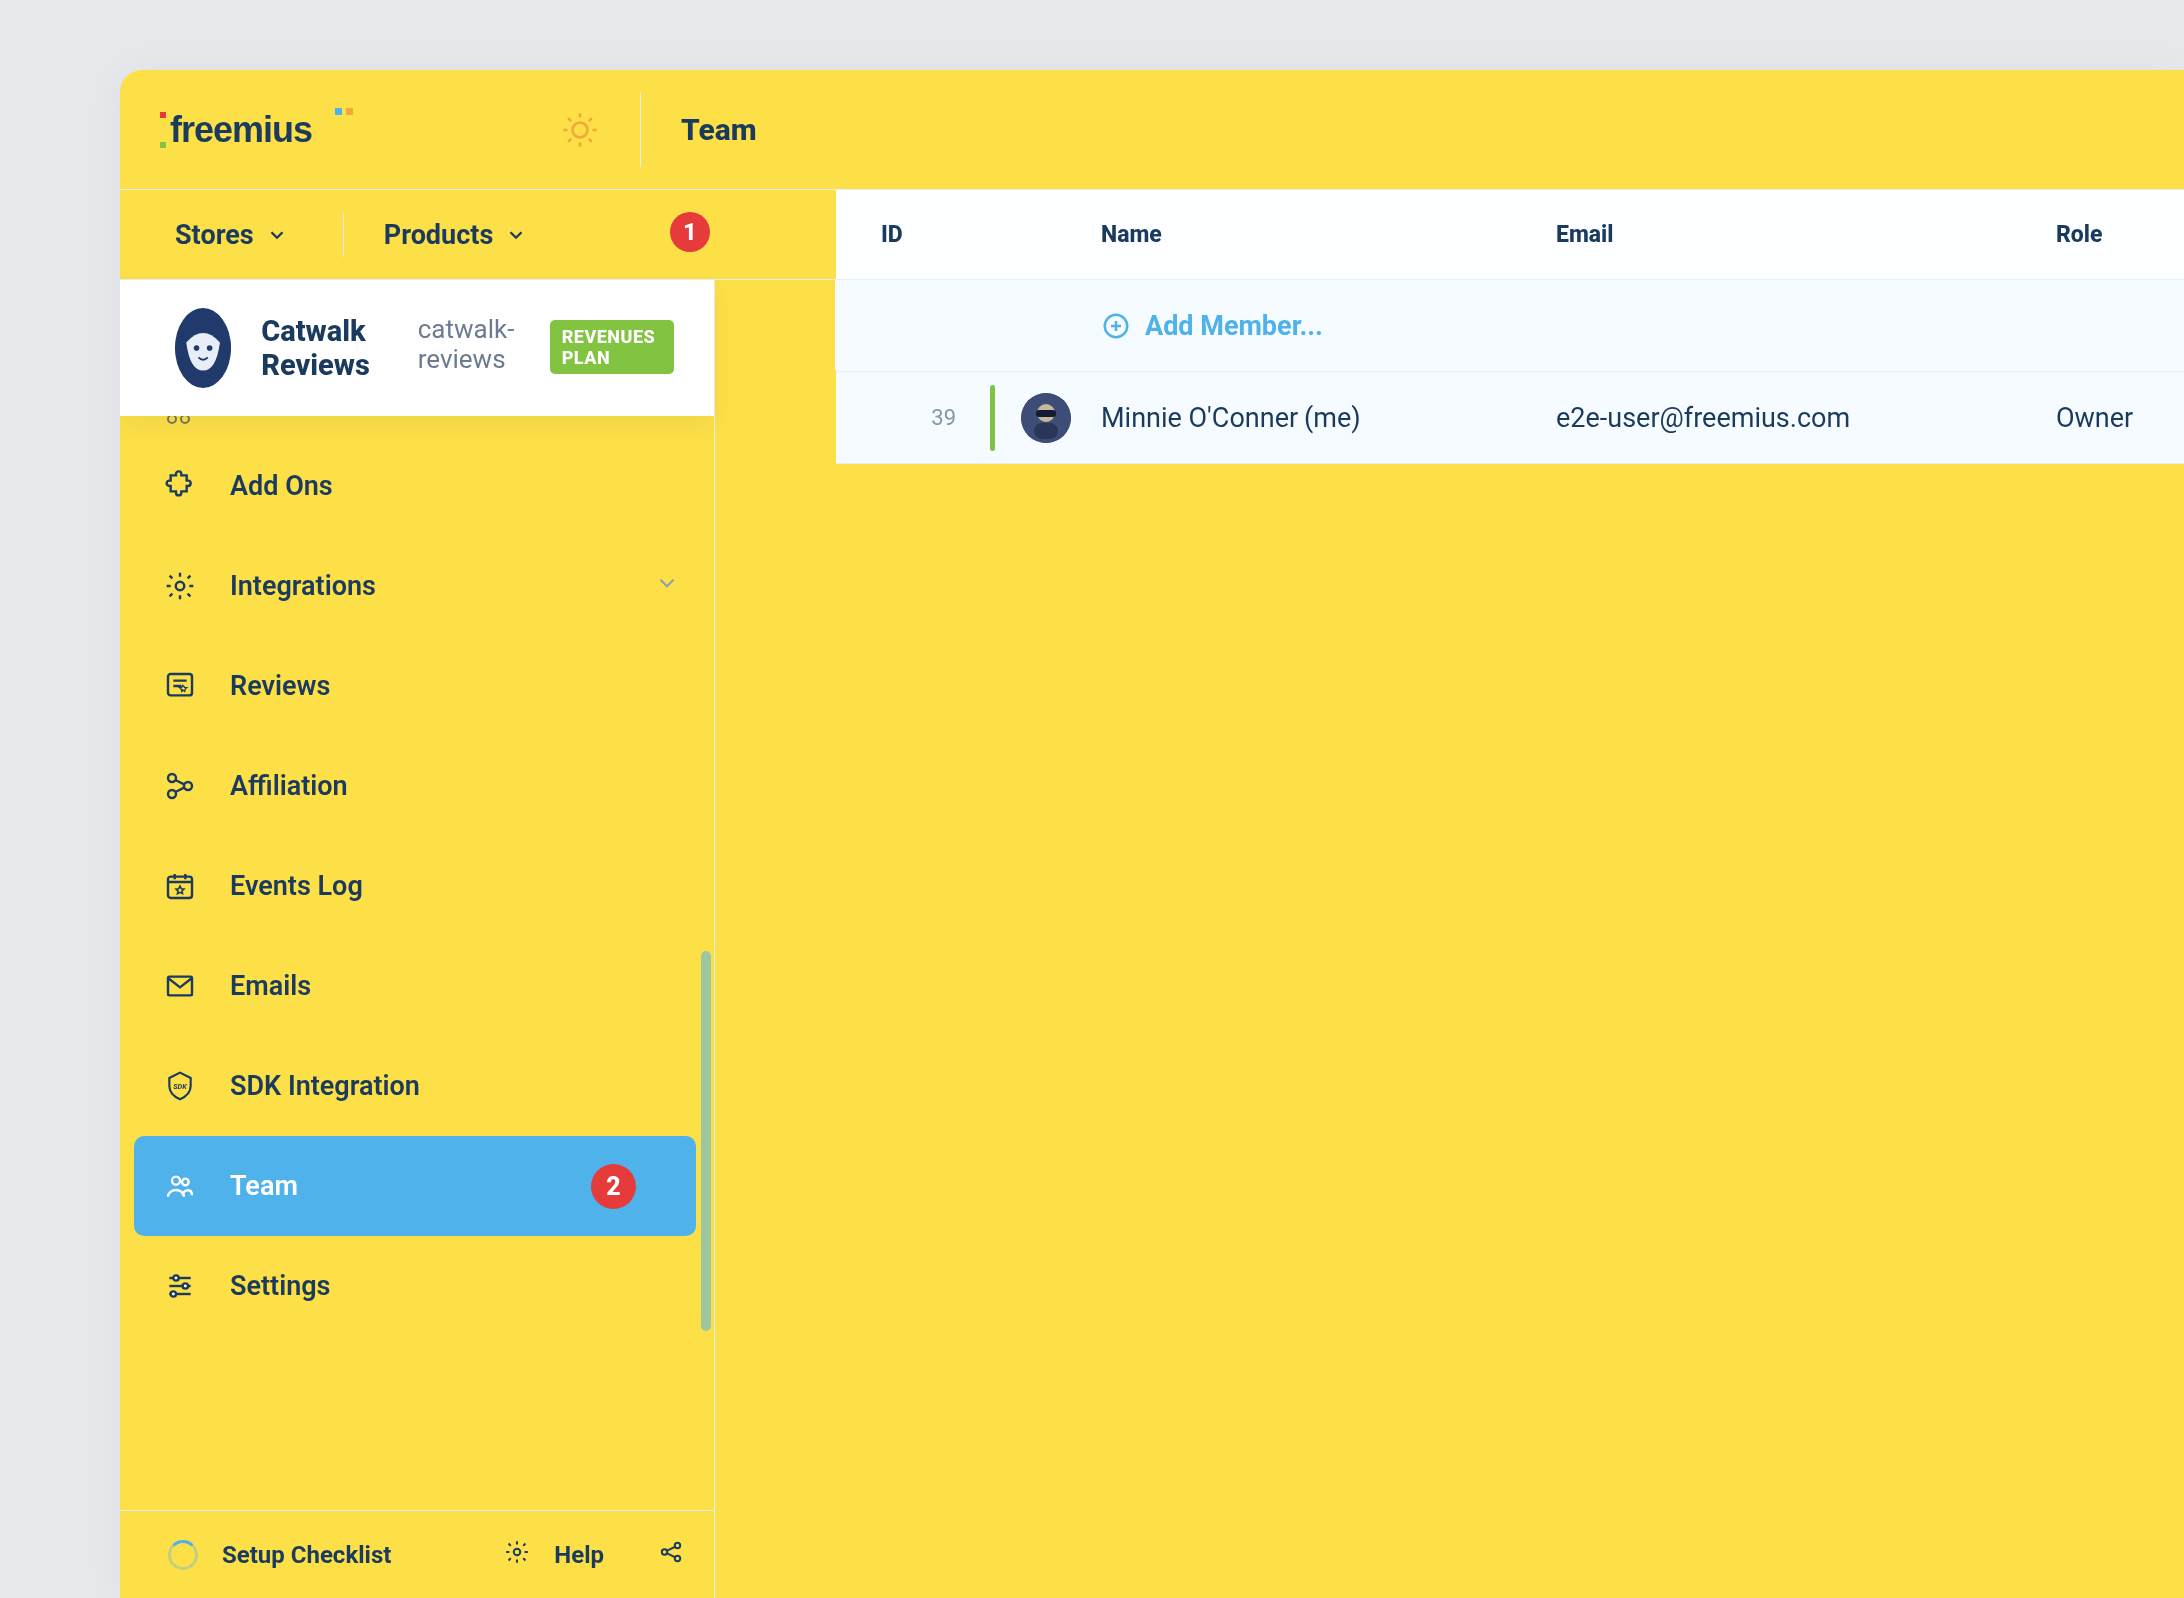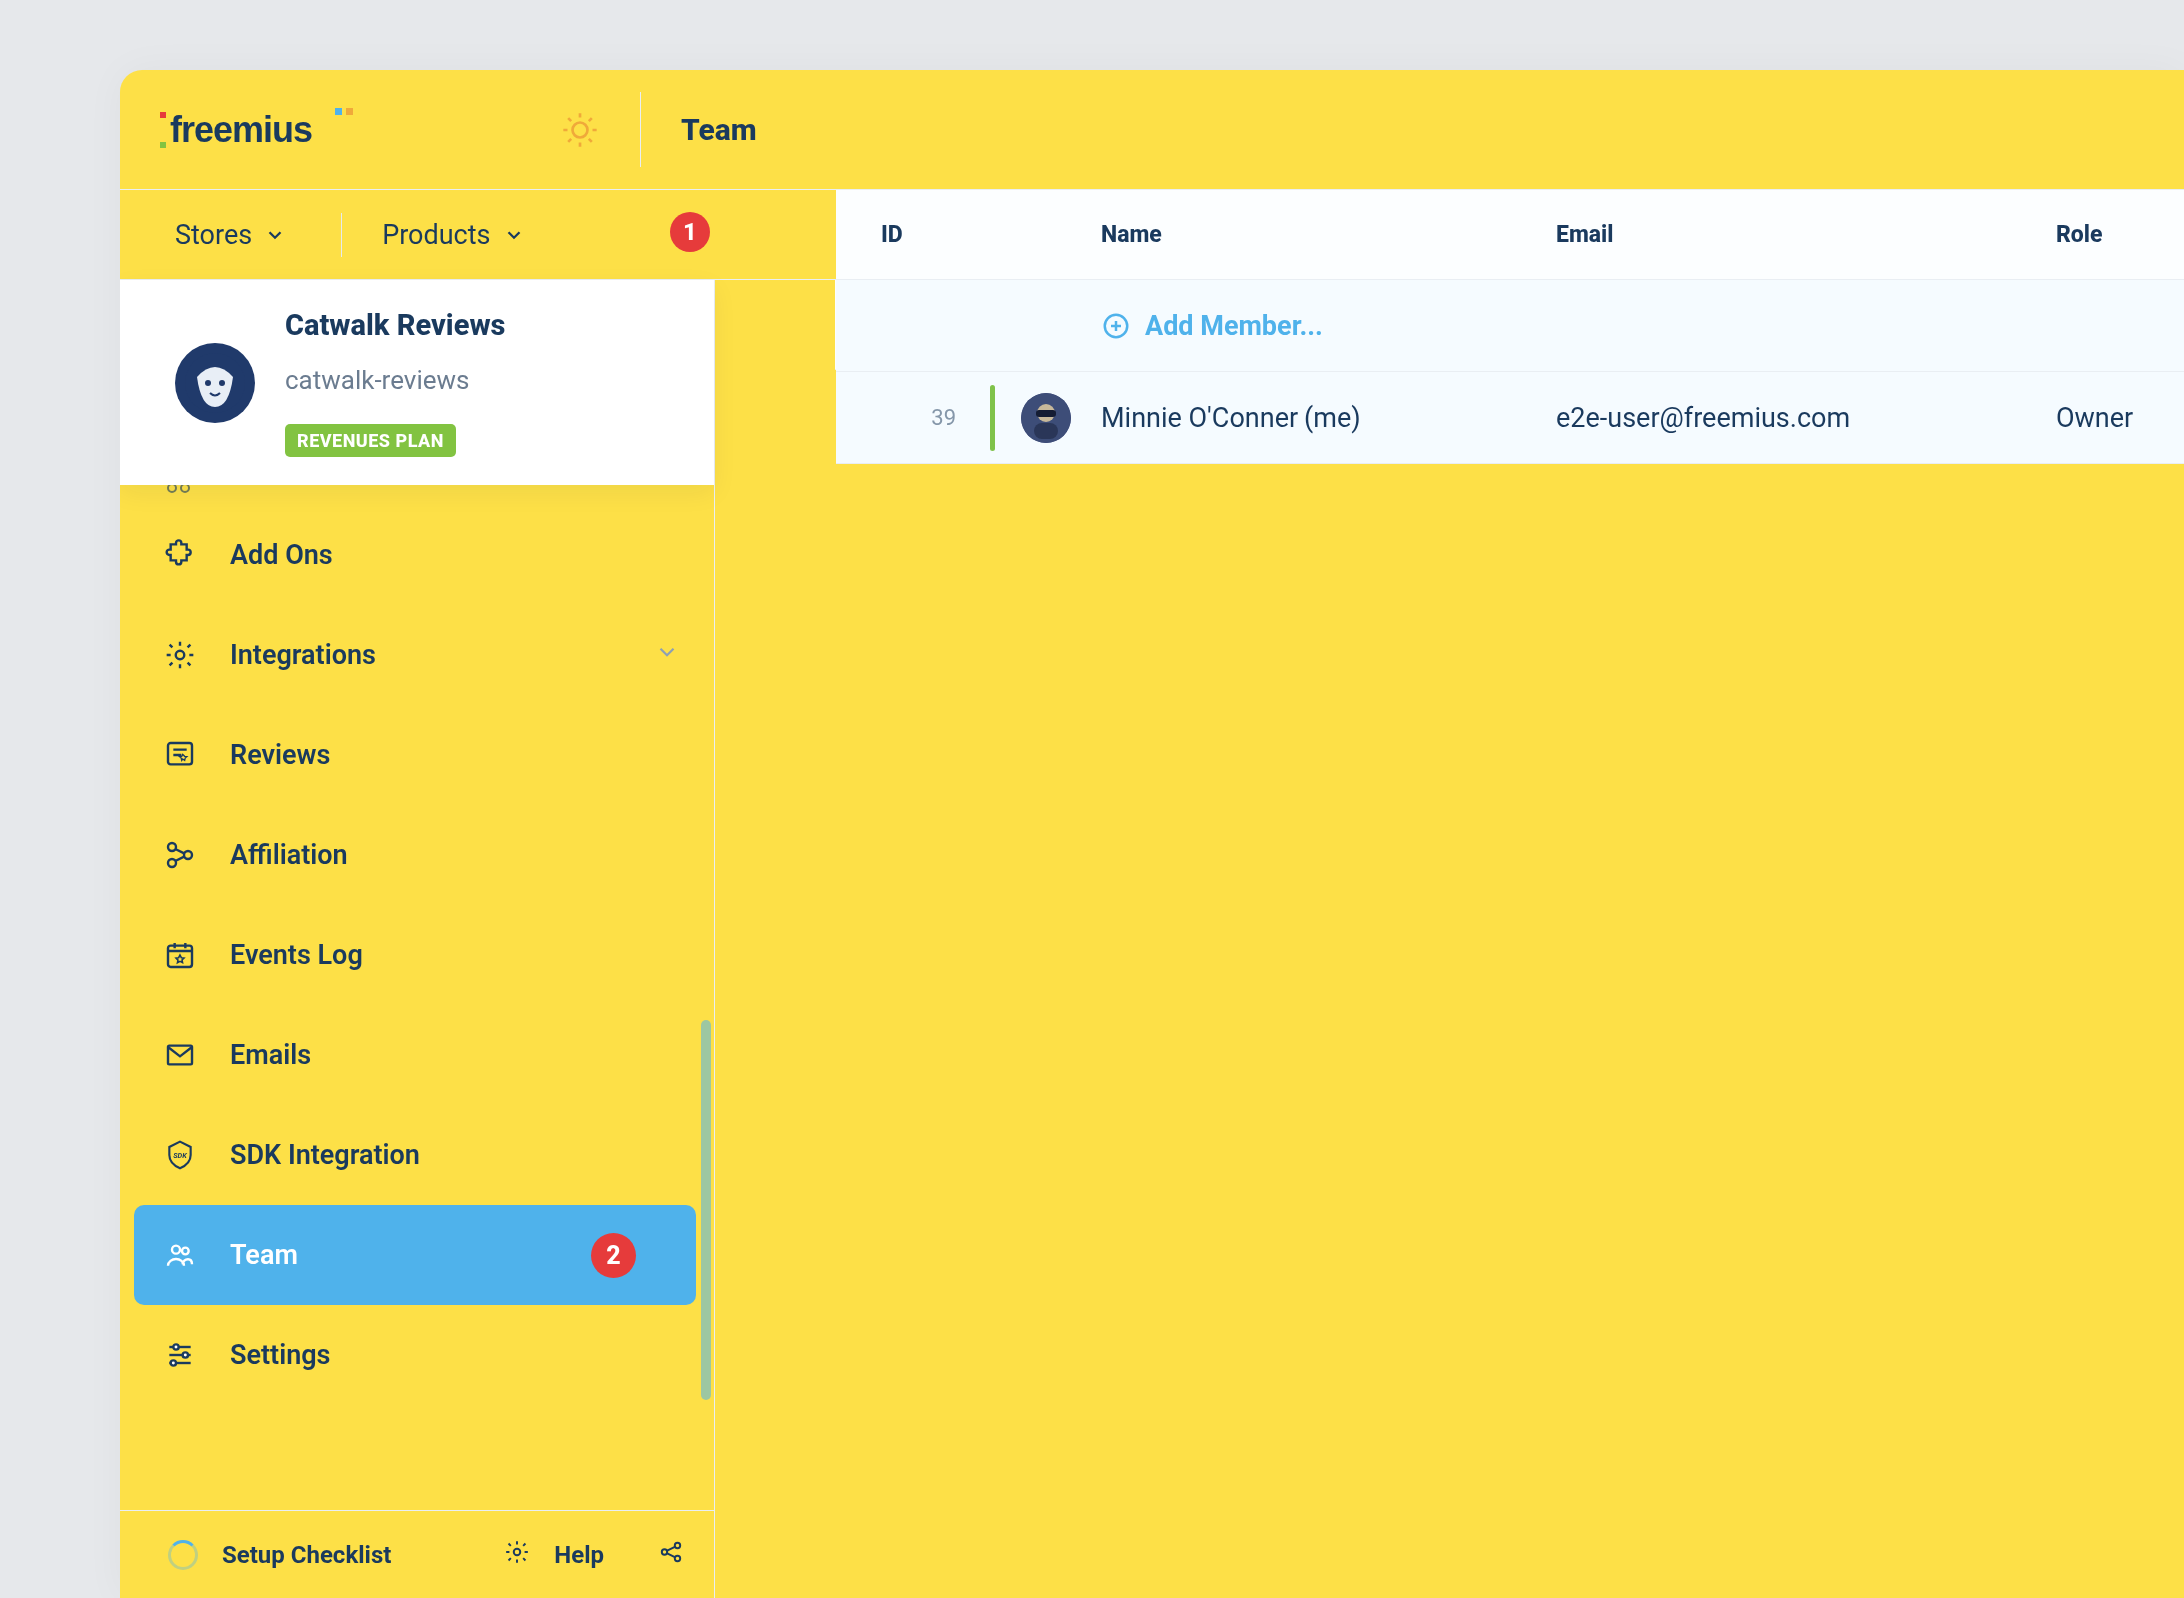--- a/index.html
+++ b/index.html
@@ -77,21 +77,21 @@
     display: flex;
     align-items: center;
     padding-left: 55px;
     gap: 0;
   }
   .nav-dropdown {
     display:flex;
     align-items:center;
     gap:12px;
     font-size:27px;
-    font-weight:400;
+    font-weight:700;
     color:#1a3a5e;
     cursor:pointer;
     position:relative;
   }
   .nav-dropdown.stores { padding-right: 55px; }
   .nav-divider-small {
     width:1px; height:44px; background:#e4e9ef; margin: 0 30px 0 0;
   }
   .nav-dropdown.products { padding-left: 10px; }
 
@@ -140,21 +140,21 @@
     background:#fff;
   }
   .product-avatar {
     width: 80px; height: 80px;
     border-radius: 50%;
     background: #203a6b;
     display:flex; align-items:center; justify-content:center;
     overflow:hidden;
   }
   .product-avatar svg { display:block; }
-  .product-meta { display:flex; flex-direction:column; gap:23px; }
+  .product-meta { display:flex; gap:6px; }
   .product-name { font-size: 29px; font-weight: 800; color:#1a3a5e; }
   .product-slug { font-size: 26px; color:#6b7c90; }
   .plan-badge {
     margin-top: 6px;
     align-self:flex-start;
     background:#82c341;
     color:#fff;
     font-size: 18px;
     font-weight:800;
     letter-spacing: 0.5px;

